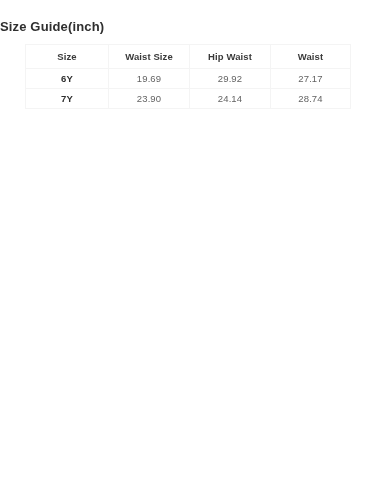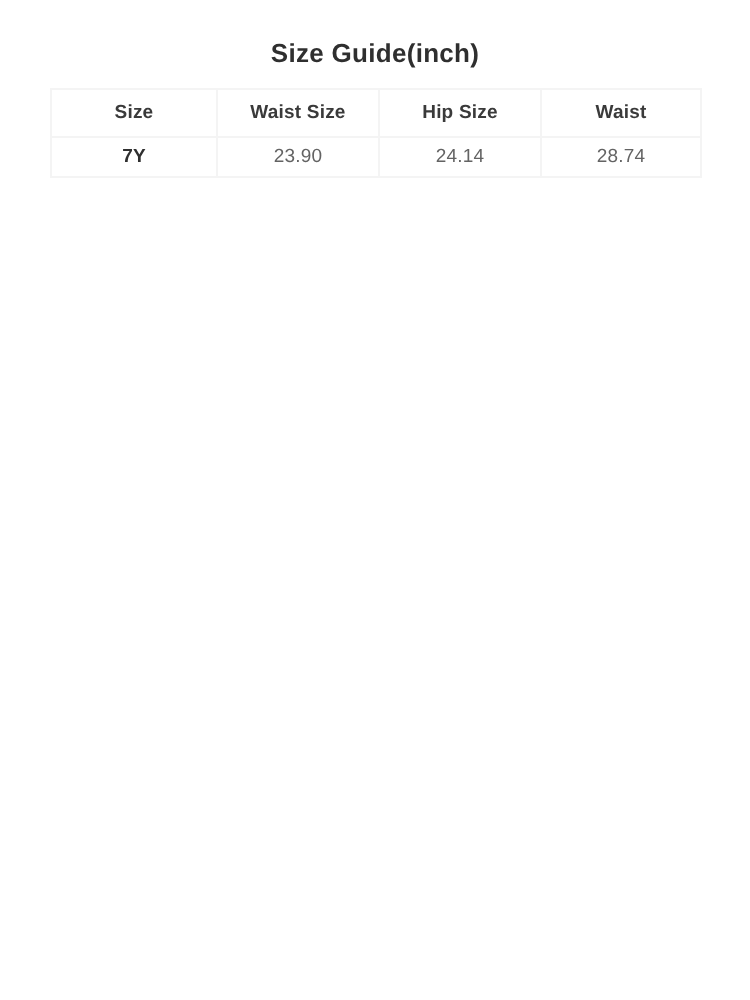--- a/index.html
+++ b/index.html
@@ -15,21 +15,21 @@
     overflow: hidden;
   }
 
   .size-guide-panel {
     width: 375px;
     box-sizing: border-box;
     padding: 0;
   }
 
   .panel-title {
-    text-align: center;
+    text-align: left;
     font-size: 13px;
     font-weight: bold;
     color: #2f2f2f;
     letter-spacing: 0.15px;
     margin: 0;
     padding-top: 19px;
     padding-bottom: 0;
     line-height: 16px;
   }
 
@@ -101,25 +101,31 @@
       <colgroup>
         <col class="c-size">
         <col class="c-waist">
         <col class="c-hip">
         <col class="c-length">
       </colgroup>
       <thead>
         <tr>
           <th>Size</th>
           <th>Waist Size</th>
-          <th>Hip Size</th>
+          <th>Hip Waist</th>
           <th>Waist</th>
         </tr>
       </thead>
       <tbody>
+        <tr>
+          <td class="size-cell">6Y</td>
+          <td>19.69</td>
+          <td>29.92</td>
+          <td>27.17</td>
+        </tr>
         <tr>
           <td class="size-cell">7Y</td>
           <td>23.90</td>
           <td>24.14</td>
           <td>28.74</td>
         </tr>
       </tbody>
     </table>
   </div>
 

